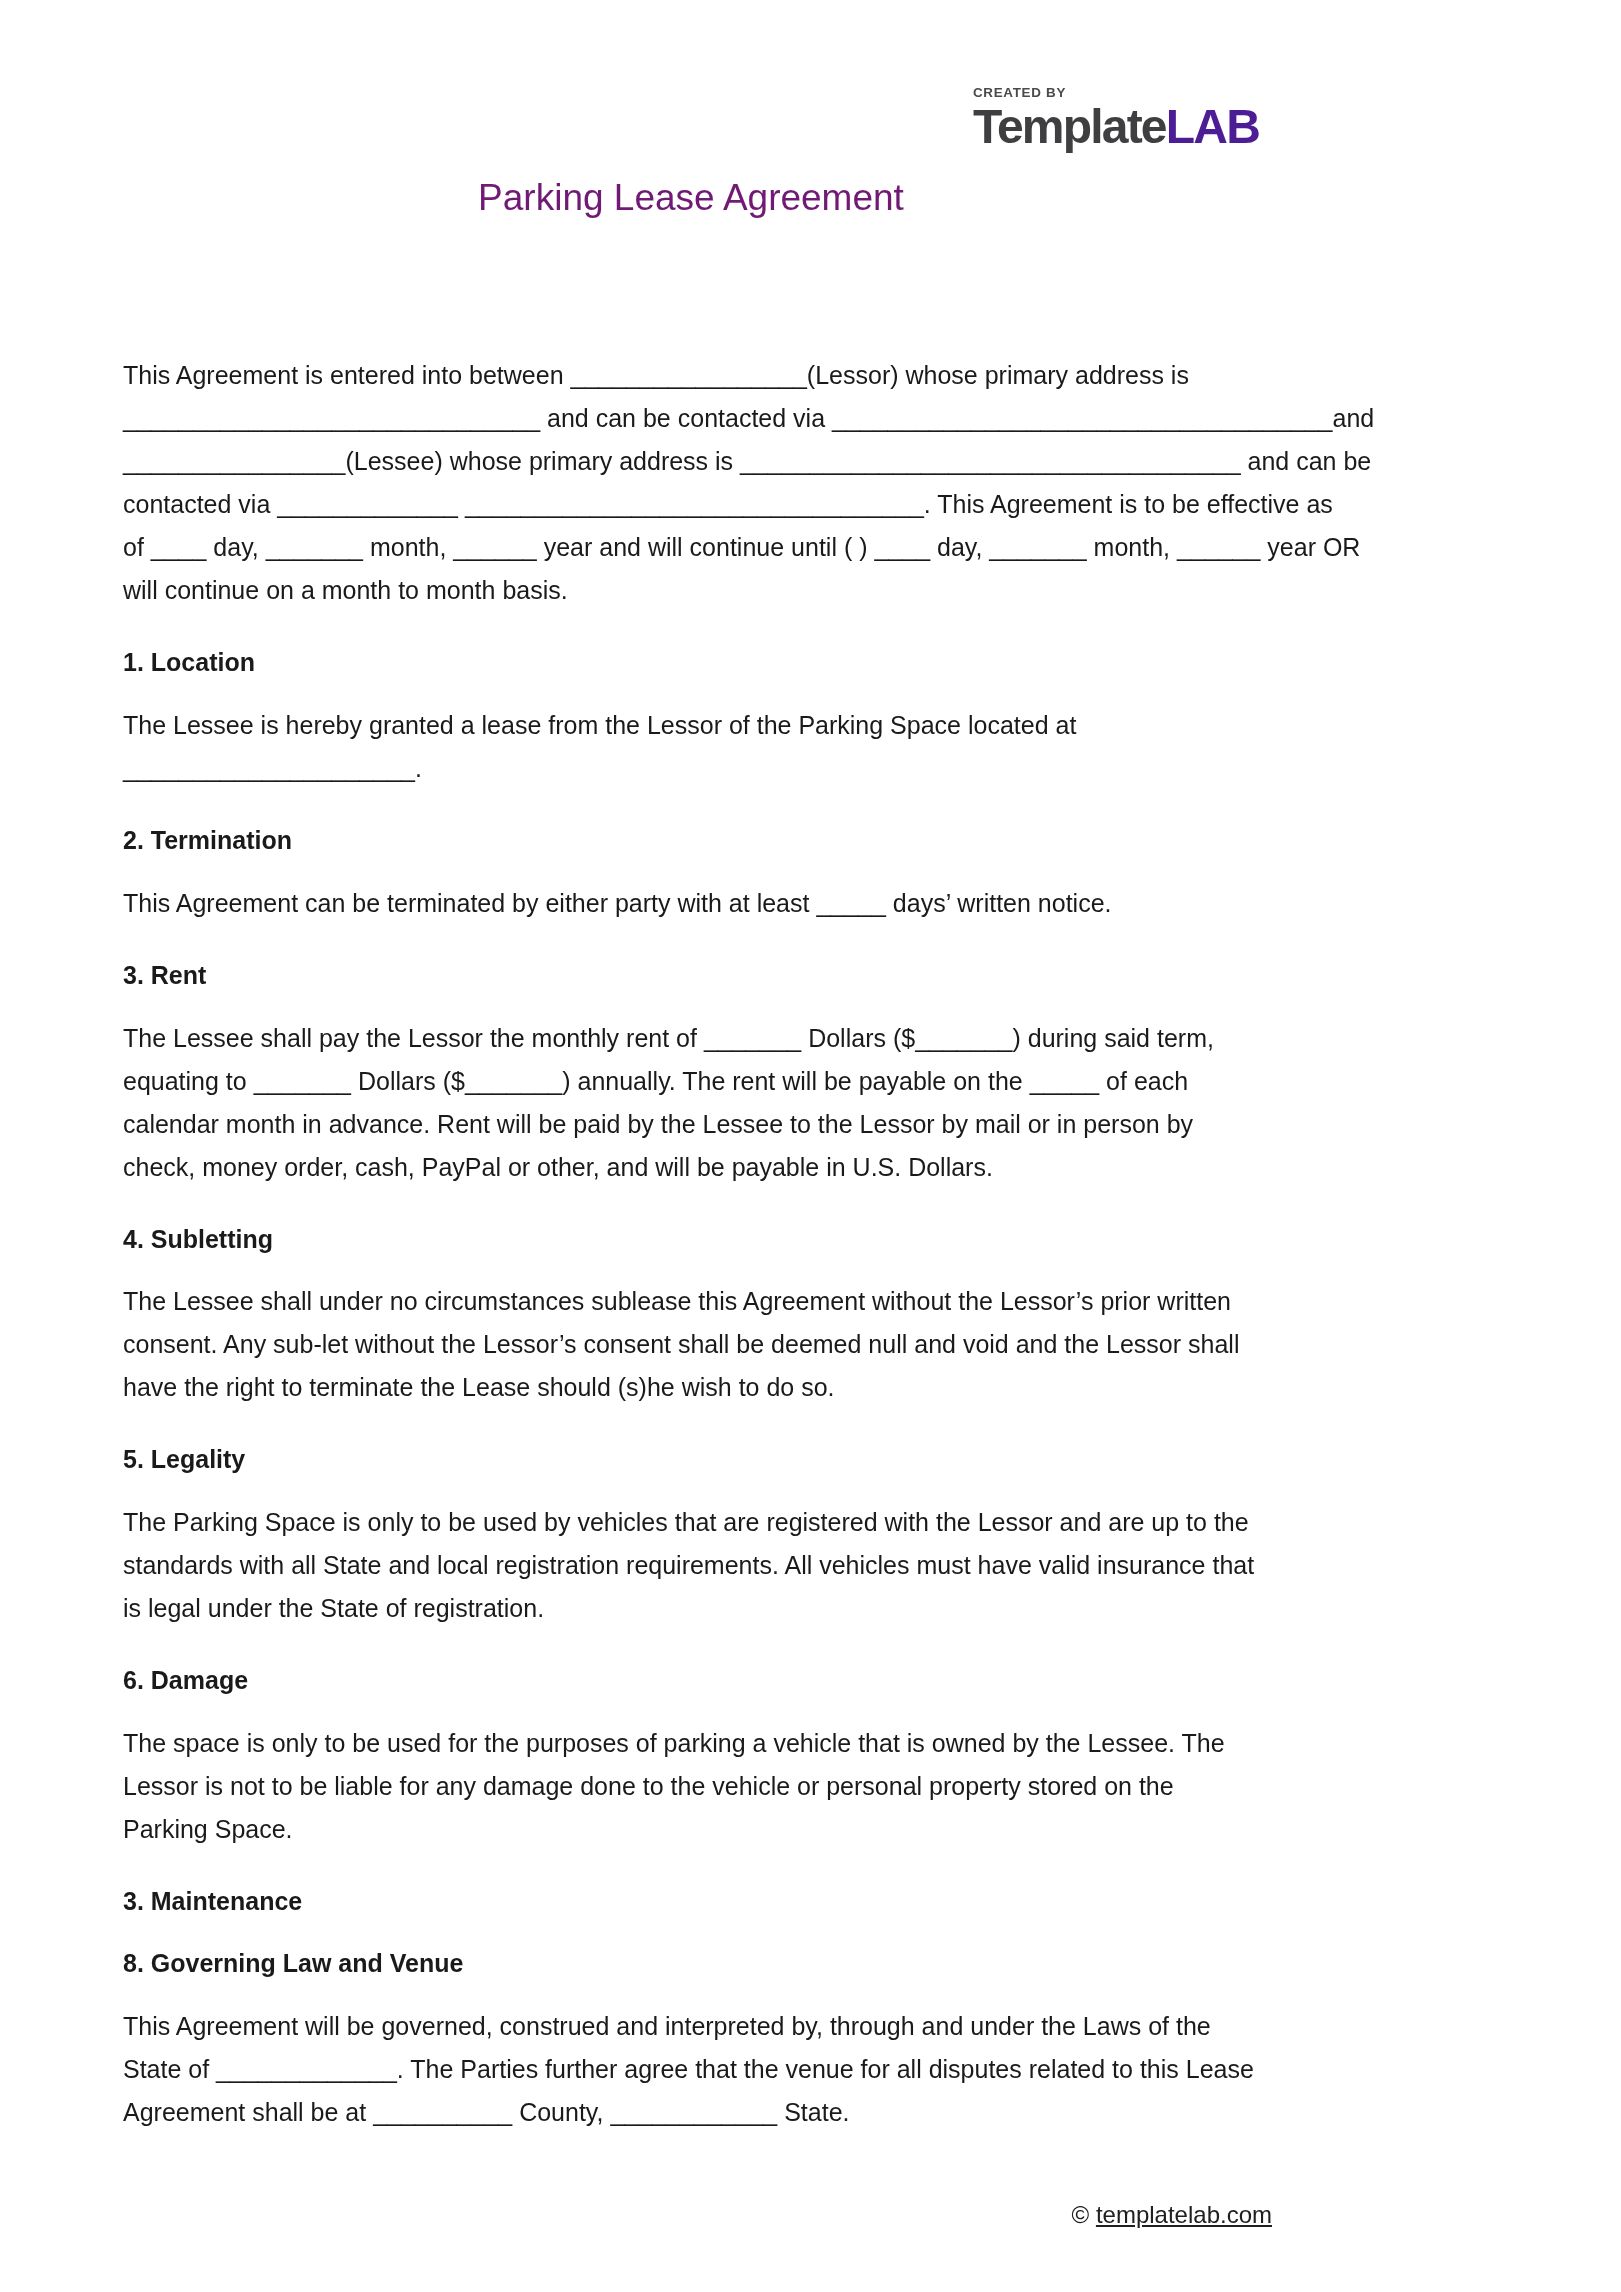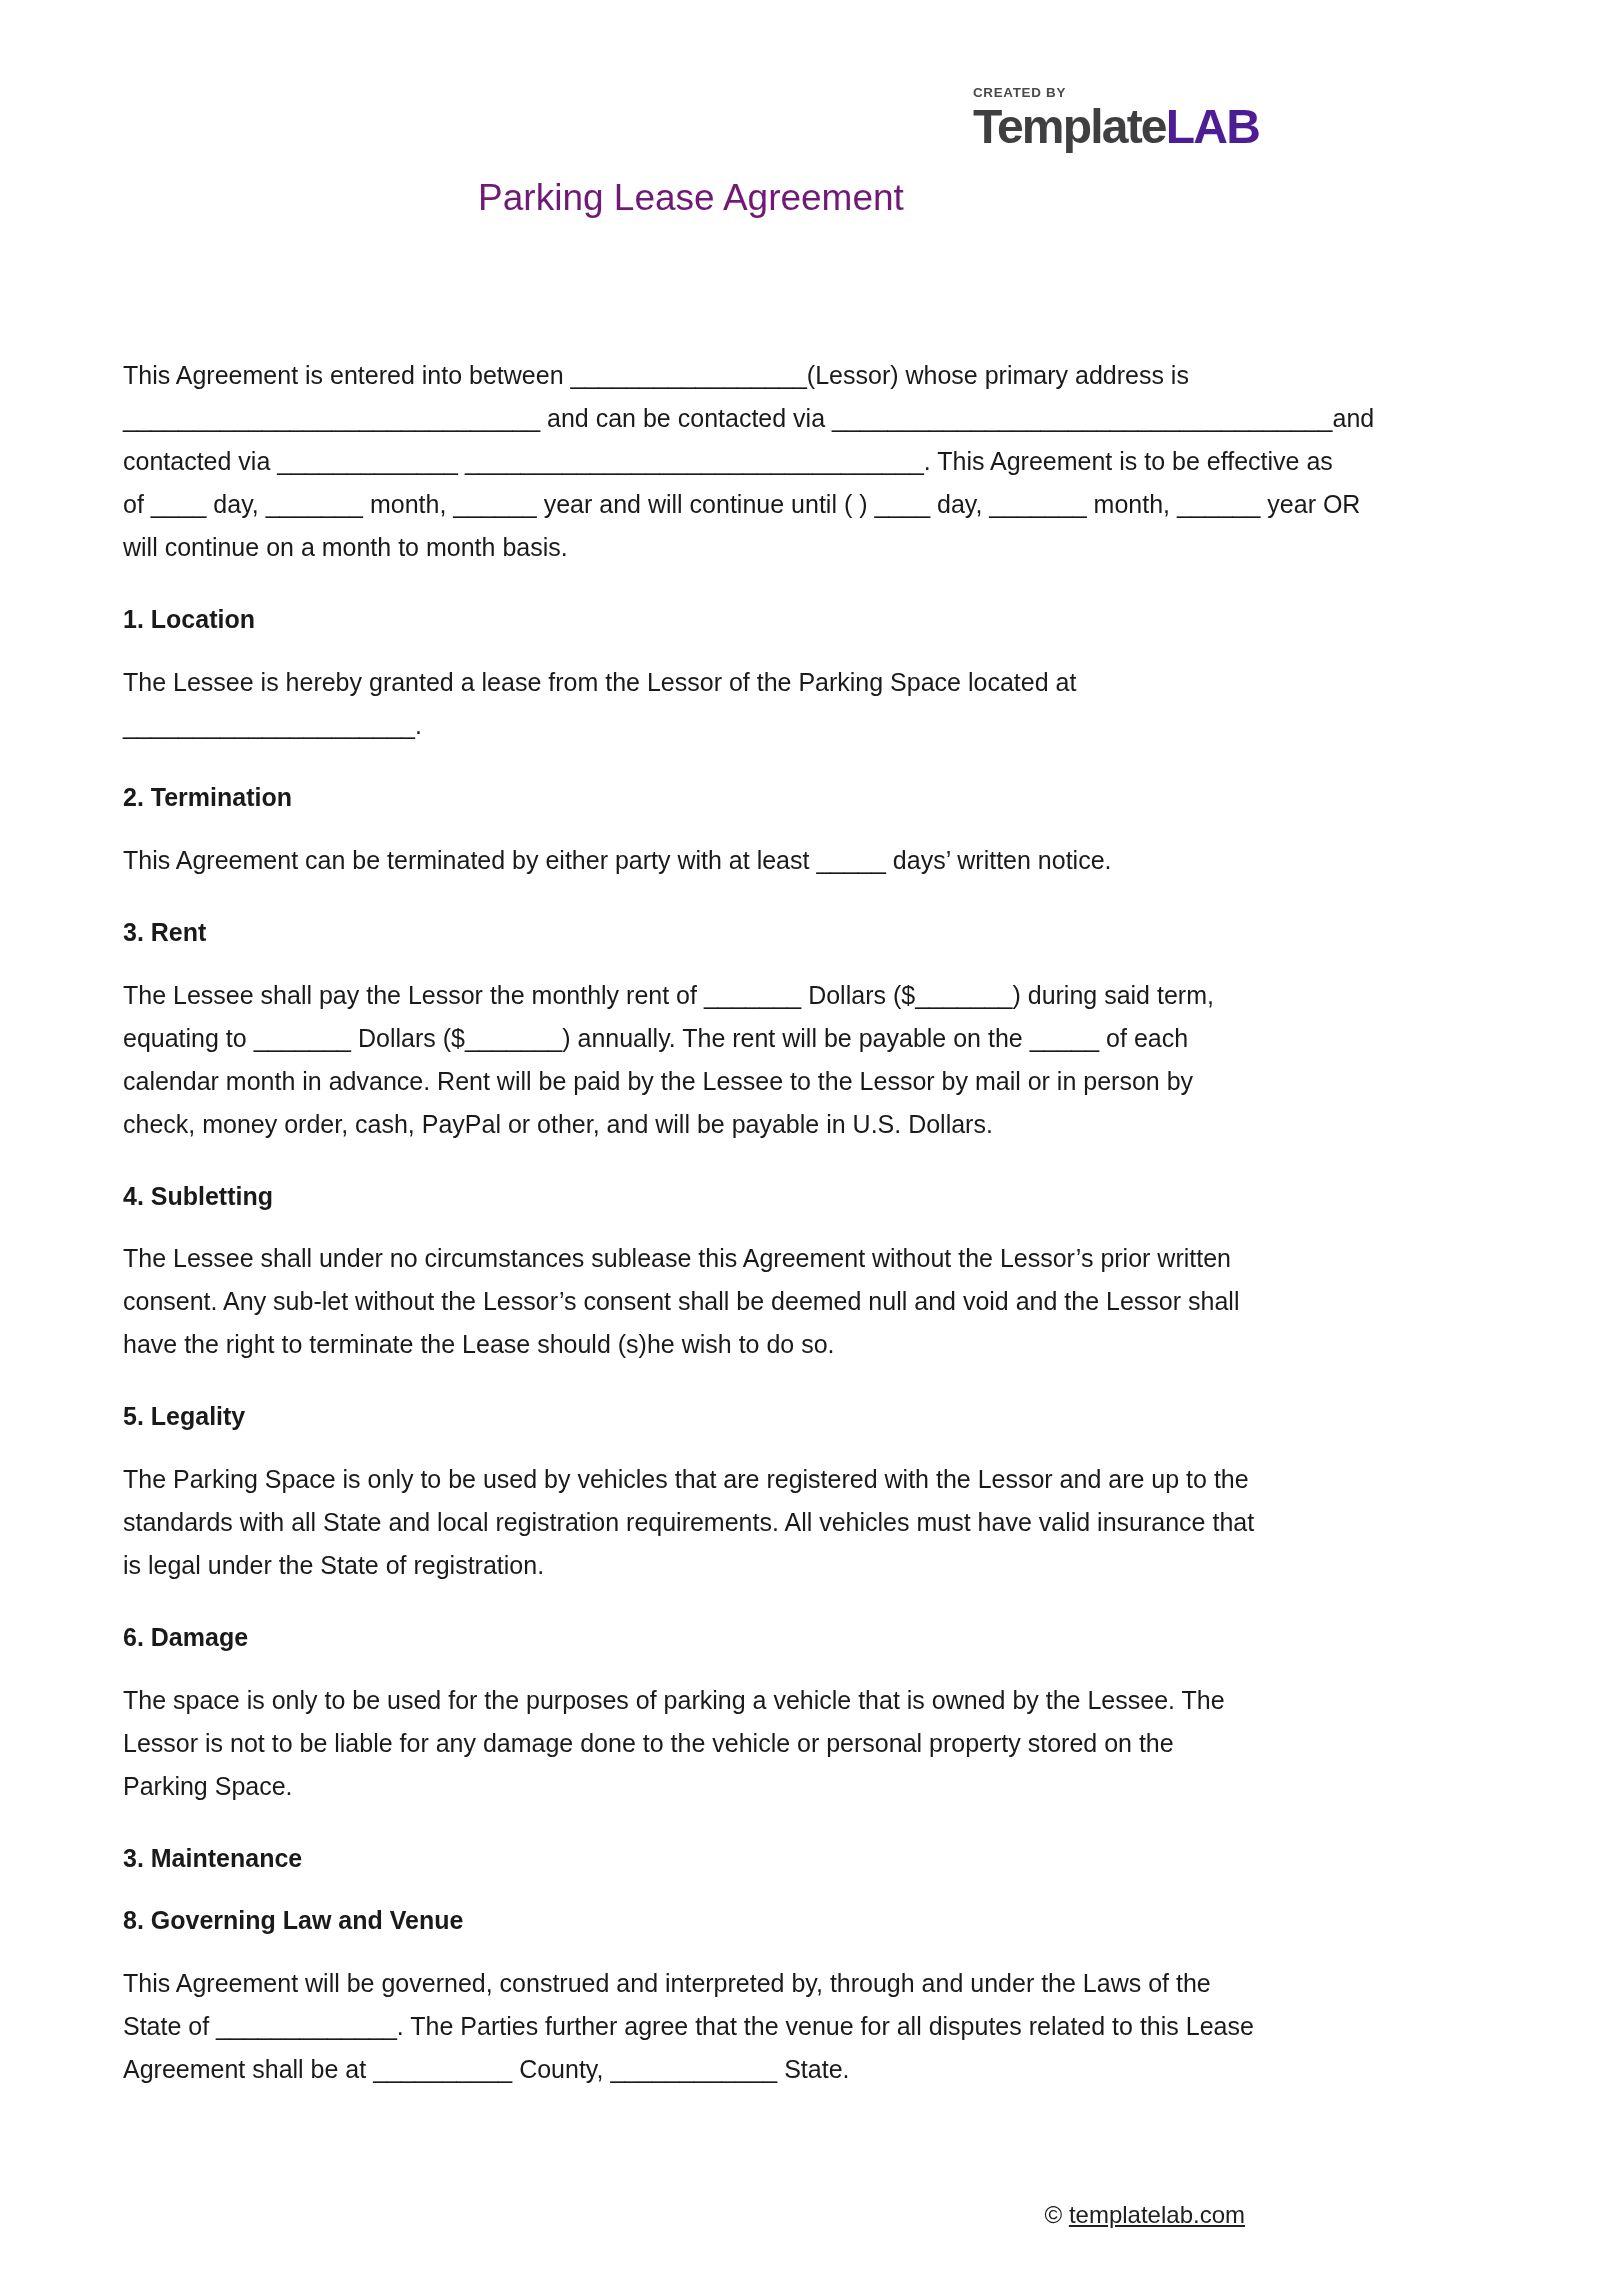--- a/index.html
+++ b/index.html
@@ -60,21 +60,21 @@
     margin: 0 0 19.7px 0;
     line-height: 43px;
   }
   .section-body {
     font-size: 25px;
     line-height: 43px;
     margin: 0 0 29px 0;
   }
   .footer {
     position: absolute;
-    right: 137px;
+    right: 110px;
     bottom: 64px;
     font-size: 24px;
     color: #202020;
   }
   .footer .footer-link { text-decoration: underline; }
 </style>
 </head>
 <body>
 
 <div class="page">
@@ -86,20 +86,21 @@
         <span class="logo-dark">Template</span><span class="logo-accent" style="color: #4c1d95;">LAB</span>
       </div>
     </div>
   </div>
 
   <h1 class="doc-title">Parking Lease Agreement</h1>
 
   <div class="intro">
     <div class="intro-line">This Agreement is entered into between _________________(Lessor) whose primary address is</div>
     <div class="intro-line">______________________________ and can be contacted via ____________________________________and</div>
+    <div class="intro-line">________________(Lessee) whose primary address is ____________________________________ and can be</div>
     <div class="intro-line">contacted via _____________ _________________________________. This Agreement is to be effective as</div>
     <div class="intro-line">of ____ day, _______ month, ______ year and will continue until ( ) ____ day, _______ month, ______ year OR</div>
     <div class="intro-line">will continue on a month to month basis.</div>
   </div>
 
   <div>
     <h2 class="section-heading">1. Location</h2>
     <p class="section-body">The Lessee is hereby granted a lease from the Lessor of the Parking Space located at _____________________.</p>
   </div>
 

